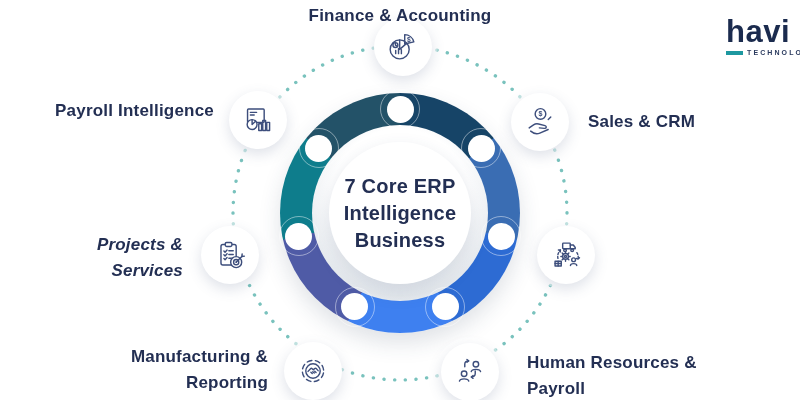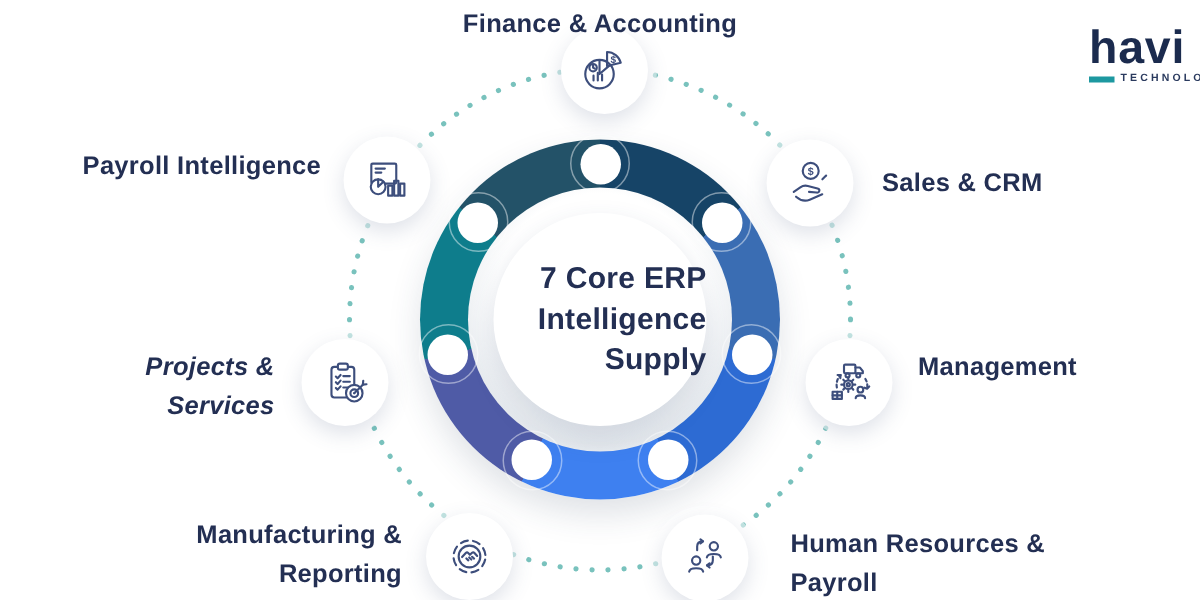--- a/index.html
+++ b/index.html
@@ -6,21 +6,21 @@
   body{width:800px;height:400px;font-family:"Liberation Sans",sans-serif;}
   #stage{position:relative;width:800px;height:400px;background:var(--bg,#fff);overflow:hidden;}
 
   
   #ring{position:absolute;left:280px;top:93px;width:240px;height:240px;border-radius:50%;
         box-shadow:0 10px 22px rgba(40,60,90,.15);}
   #ring-hole{position:absolute;left:32px;top:32px;width:176px;height:176px;border-radius:50%;
         background:radial-gradient(circle at 50% 42%,#ffffff 52%,#e7ebef 72%,#f2f4f7 100%);}
   #center-disk{position:absolute;left:49px;top:49px;width:142px;height:142px;border-radius:50%;
         background:#fff;box-shadow:0 8px 18px rgba(50,70,110,.18);
-        display:flex;flex-direction:column;align-items:flex-end;justify-content:center;}
+        display:flex;flex-direction:column;align-items:center;justify-content:center;}
   #center-disk .line{font-weight:700;font-size:20px;line-height:27px;color:var(--label-color,#232F53);letter-spacing:.2px;}
   .node{position:absolute;width:27px;height:27px;border-radius:50%;background:#fff;}
   .node-outline{position:absolute;width:40px;height:40px;border-radius:50%;border:1px solid rgba(255,255,255,.45);box-sizing:border-box;}
 
   
   #dotted-ring{position:absolute;left:220px;top:33px;}
 
   
   .icon-circle{position:absolute;width:58px;height:58px;border-radius:50%;background:#fff;
         box-shadow:0 5px 14px rgba(70,90,130,.18),0 0 0 6px rgba(255,255,255,.55);
@@ -53,21 +53,21 @@
 
   <svg id="dotted-ring" width="360" height="360">
     <circle cx="180" cy="180" r="167" fill="none" stroke="#79C2BD" stroke-width="3.4" stroke-linecap="round" stroke-dasharray="0.1 10.6"></circle>
   </svg>
 
   <div id="ring" style="background: conic-gradient(rgb(22, 68, 103) 0deg, rgb(22, 68, 103) 51.43deg, rgb(58, 109, 179) 51.43deg, rgb(58, 109, 179) 102.86deg, rgb(45, 107, 211) 102.86deg, rgb(45, 107, 211) 154.29deg, rgb(62, 128, 240) 154.29deg, rgb(62, 128, 240) 205.71deg, rgb(79, 91, 166) 205.71deg, rgb(79, 91, 166) 257.14deg, rgb(14, 125, 140) 257.14deg, rgb(14, 125, 140) 308.57deg, rgb(35, 82, 104) 308.57deg, rgb(35, 82, 104) 360deg);">
     <div id="ring-hole"></div>
     <div id="center-disk">
       <span class="line">7 Core ERP</span>
       <span class="line">Intelligence</span>
-      <span class="line">Supply</span>
+      <span class="line">Business</span>
     </div>
     <div id="ring-nodes">
         <div class="node-outline" style="left: 100px; top: -4px;"></div>
         <div class="node" style="left: 106.5px; top: 2.5px; background: rgb(255, 255, 255);"></div>
         <div class="node-outline" style="left: 181.312px; top: 35.1591px;"></div>
         <div class="node" style="left: 187.812px; top: 41.6591px; background: rgb(255, 255, 255);"></div>
         <div class="node-outline" style="left: 201.391px; top: 123.147px;"></div>
         <div class="node" style="left: 207.891px; top: 129.647px; background: rgb(255, 255, 255);"></div>
         <div class="node-outline" style="left: 145.117px; top: 193.704px;"></div>
         <div class="node" style="left: 151.617px; top: 200.204px; background: rgb(255, 255, 255);"></div>
@@ -171,21 +171,20 @@
     </svg>
   </div>
 
   <div class="label" id="finance-label">
     <span>Finance &amp; Accounting</span>
   </div>
   <div class="label" id="sales-label">
     <span>Sales &amp; CRM</span>
   </div>
   <div class="label two" id="supply-label">
-    <div>Management</div>
   </div>
   <div class="label two" id="hr-label">
     <div>Human Resources &amp;</div>
     <div>Payroll</div>
   </div>
   <div class="label two" id="manufacturing-label">
     <div>Manufacturing &amp;</div>
     <div>Reporting</div>
   </div>
   <div class="label two" id="projects-label">

